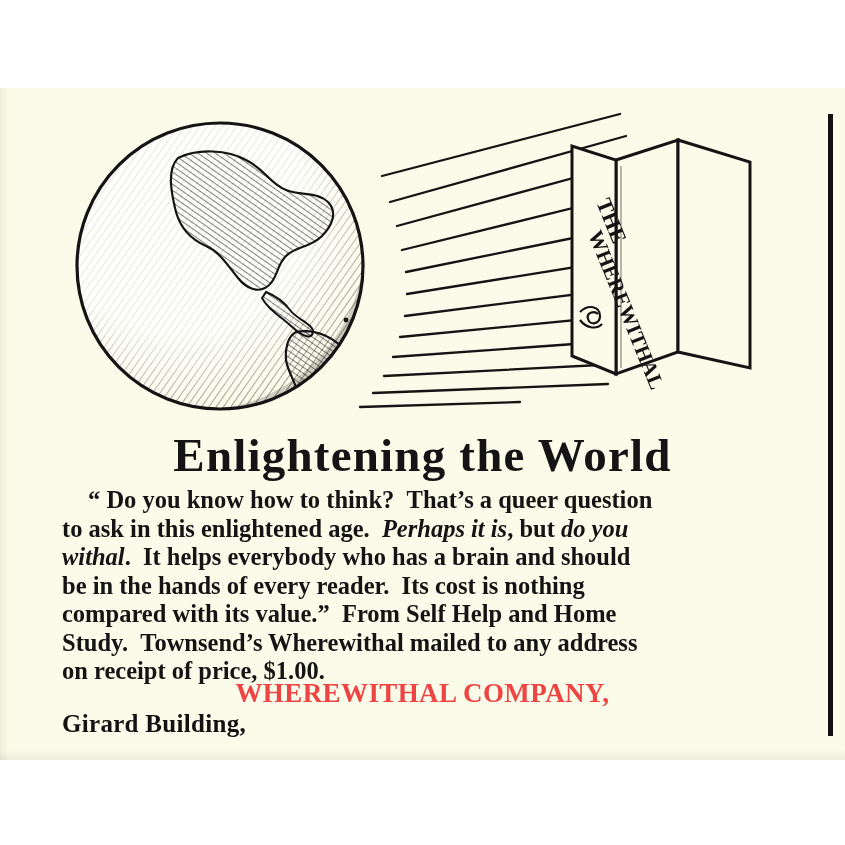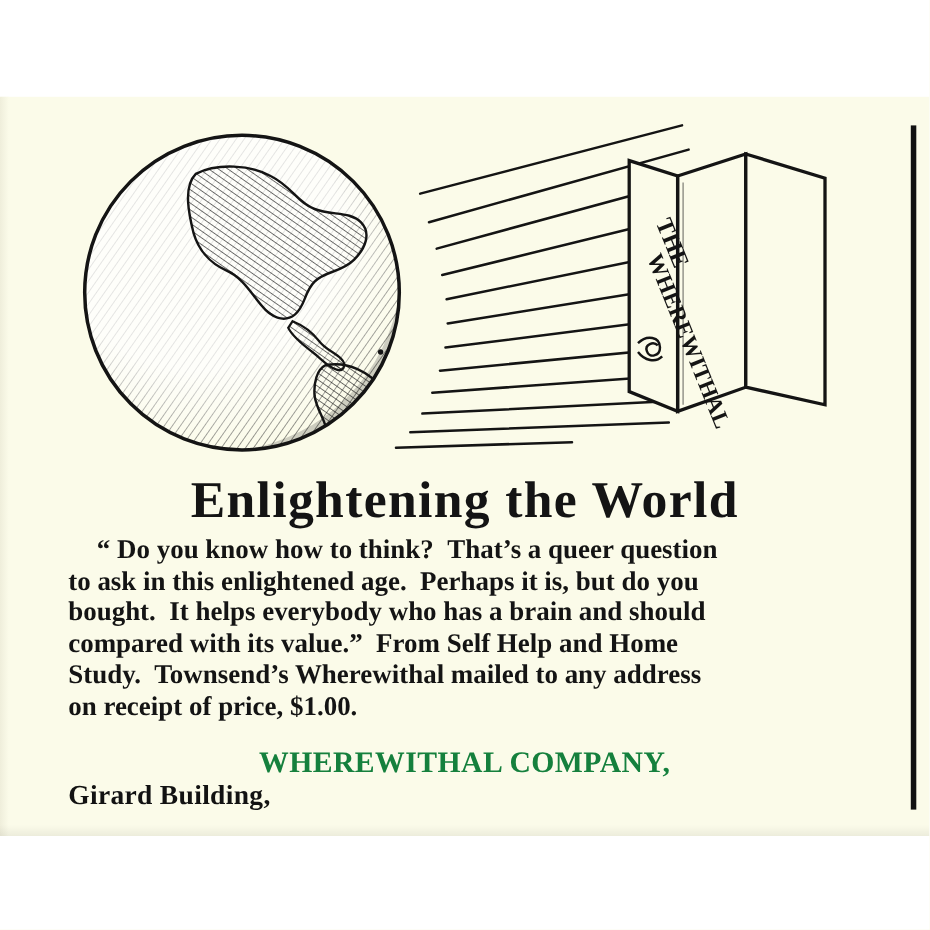--- a/index.html
+++ b/index.html
@@ -97,35 +97,36 @@
     font-size: 24.5px;
     font-weight: 700;
     line-height: 1.165;
     color: #141414;
     text-align: left;
   }
   #body-copy p {
     margin: 0;
   }
   .ital {
+    font-style: italic;
   }
   .l1 { text-indent: 26px; }
 
   
   #company-line {
     position: absolute;
     left: 0;
     top: 590px;
     width: 845px;
     text-align: center;
     font-family: "Liberation Serif", serif;
     font-size: 27px;
     font-weight: 700;
     letter-spacing: 0.4px;
-    color: #15803d;
+    color: #ef4444;
     white-space: nowrap;
   }
   #address-line {
     position: absolute;
     left: 62px;
     top: 622px;
     width: 760px;
     display: flex;
     justify-content: space-between;
     align-items: center;
@@ -247,21 +248,22 @@
           </g>
         </g>
       </svg>
     </div>
 
     <div id="headline">Enlightening the World</div>
 
     <div id="body-copy">
       <p class="l1">“ Do you know how to think? &nbsp;That’s a queer question</p>
       <p>to ask in this enlightened age. &nbsp;<span class="ital">Perhaps it is</span>, but <span class="ital">do you</span></p>
-      <p><span class="ital">bought</span>. &nbsp;It helps everybody who has a brain and should</p>
+      <p><span class="ital">withal</span>. &nbsp;It helps everybody who has a brain and should</p>
+      <p>be in the hands of every reader. &nbsp;Its cost is nothing</p>
       <p>compared with its value.” &nbsp;From Self Help and Home</p>
       <p>Study. &nbsp;Townsend’s Wherewithal mailed to any address</p>
       <p>on receipt of price, $1.00.</p>
     </div>
 
     <div id="company-line">WHEREWITHAL COMPANY,</div>
 
     <div id="address-line">
       <span>Girard Building,</span>
     </div>

